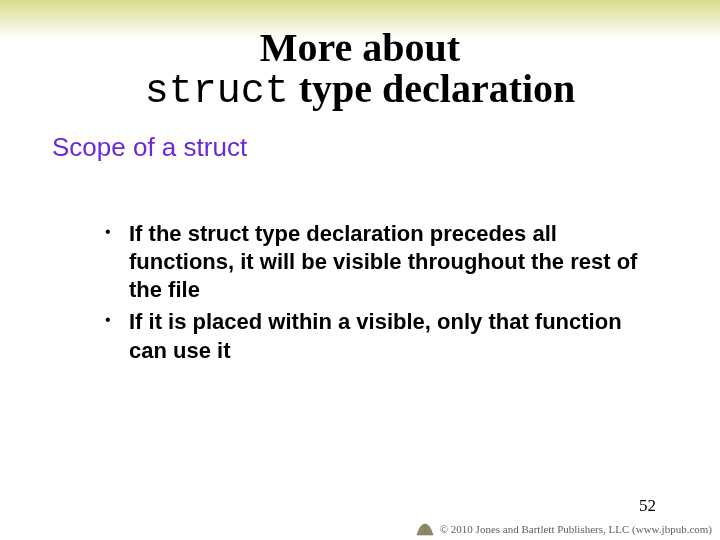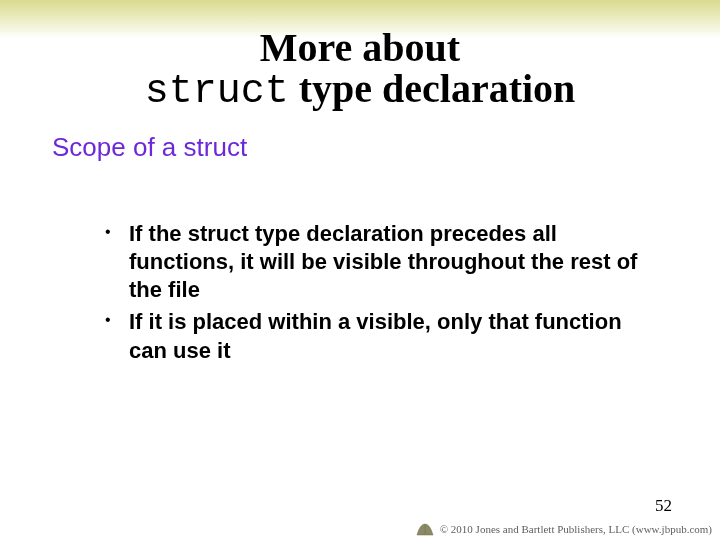--- a/index.html
+++ b/index.html
@@ -69,21 +69,21 @@
     content: "•";
     position: absolute;
     left: 0;
     top: 2px;
     font-size: 16px;
     font-weight: normal;
   }
   .page-num {
     position: absolute;
     bottom: 24px;
-    right: 48px;
+    right: 64px;
     font-family: "Times New Roman", Times, serif;
     font-size: 17px;
     color: #000;
   }
   .footer-credit {
     position: absolute;
     bottom: 4px;
     right: 8px;
     font-family: "Times New Roman", Times, serif;
     font-size: 11px;

